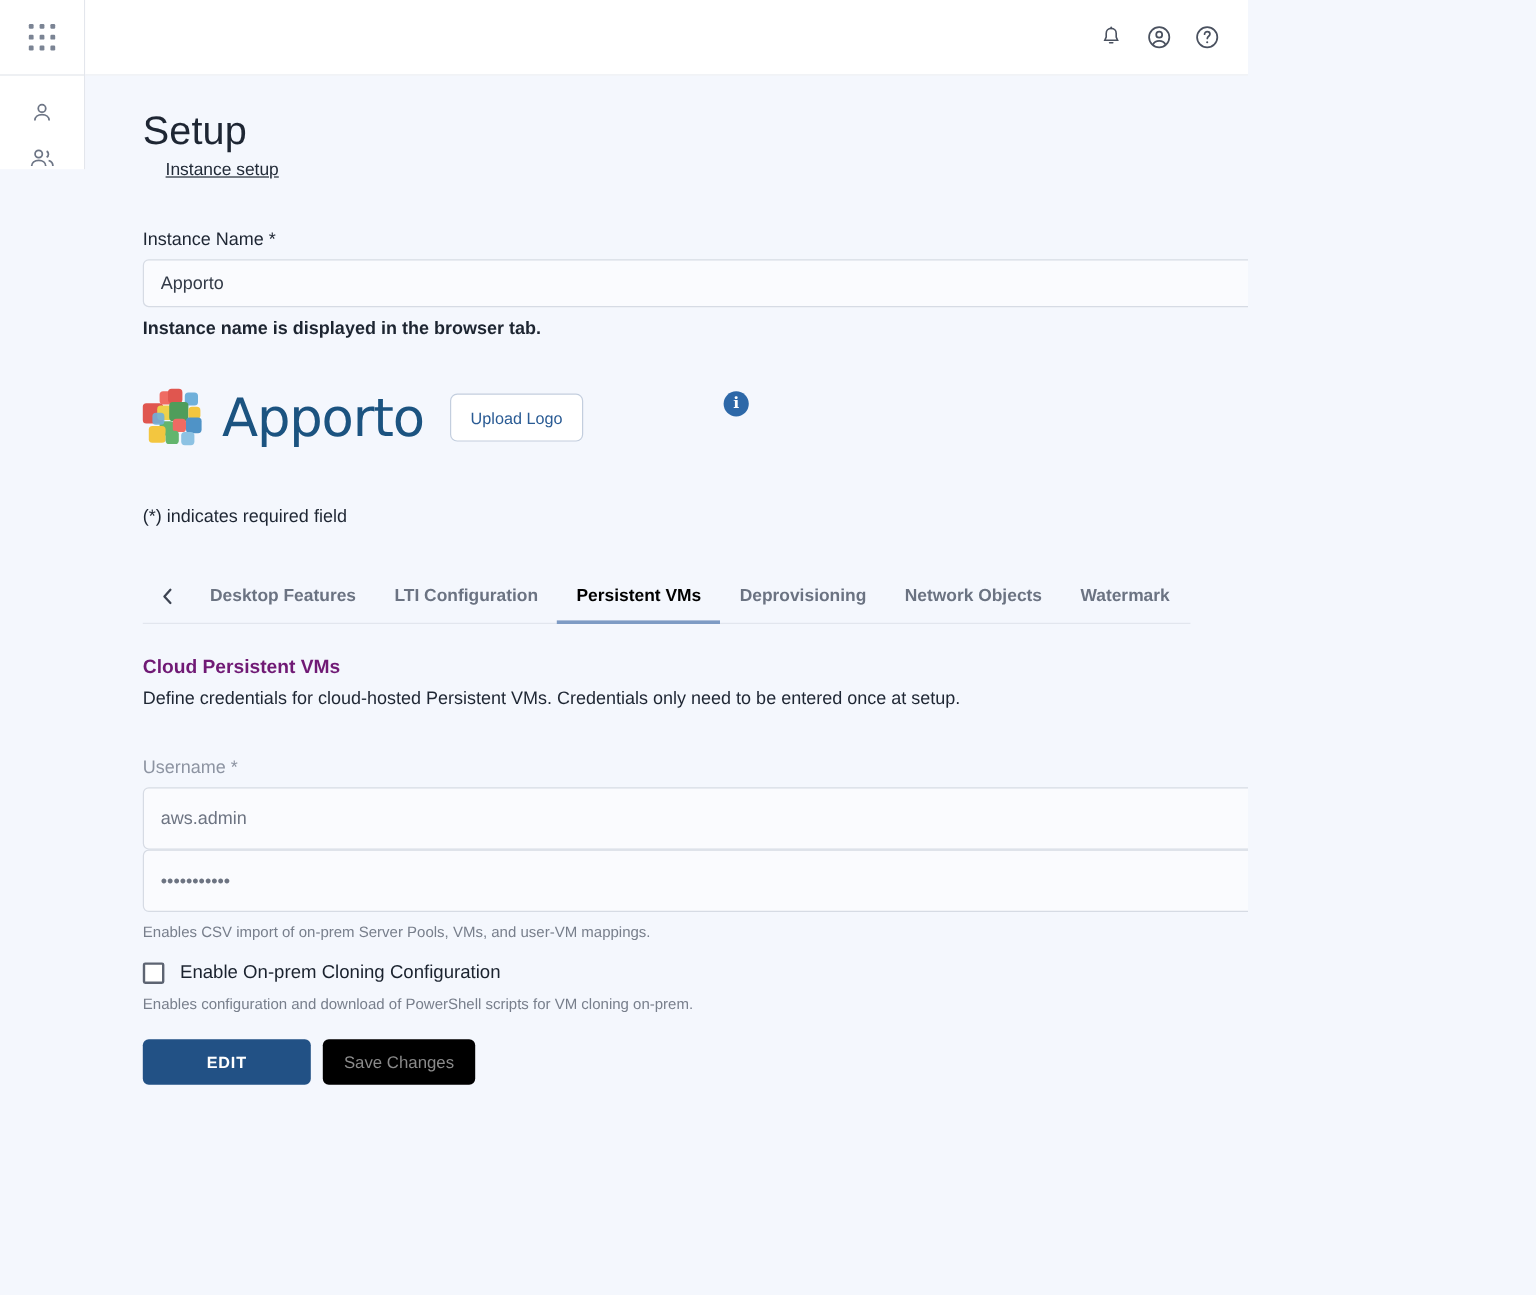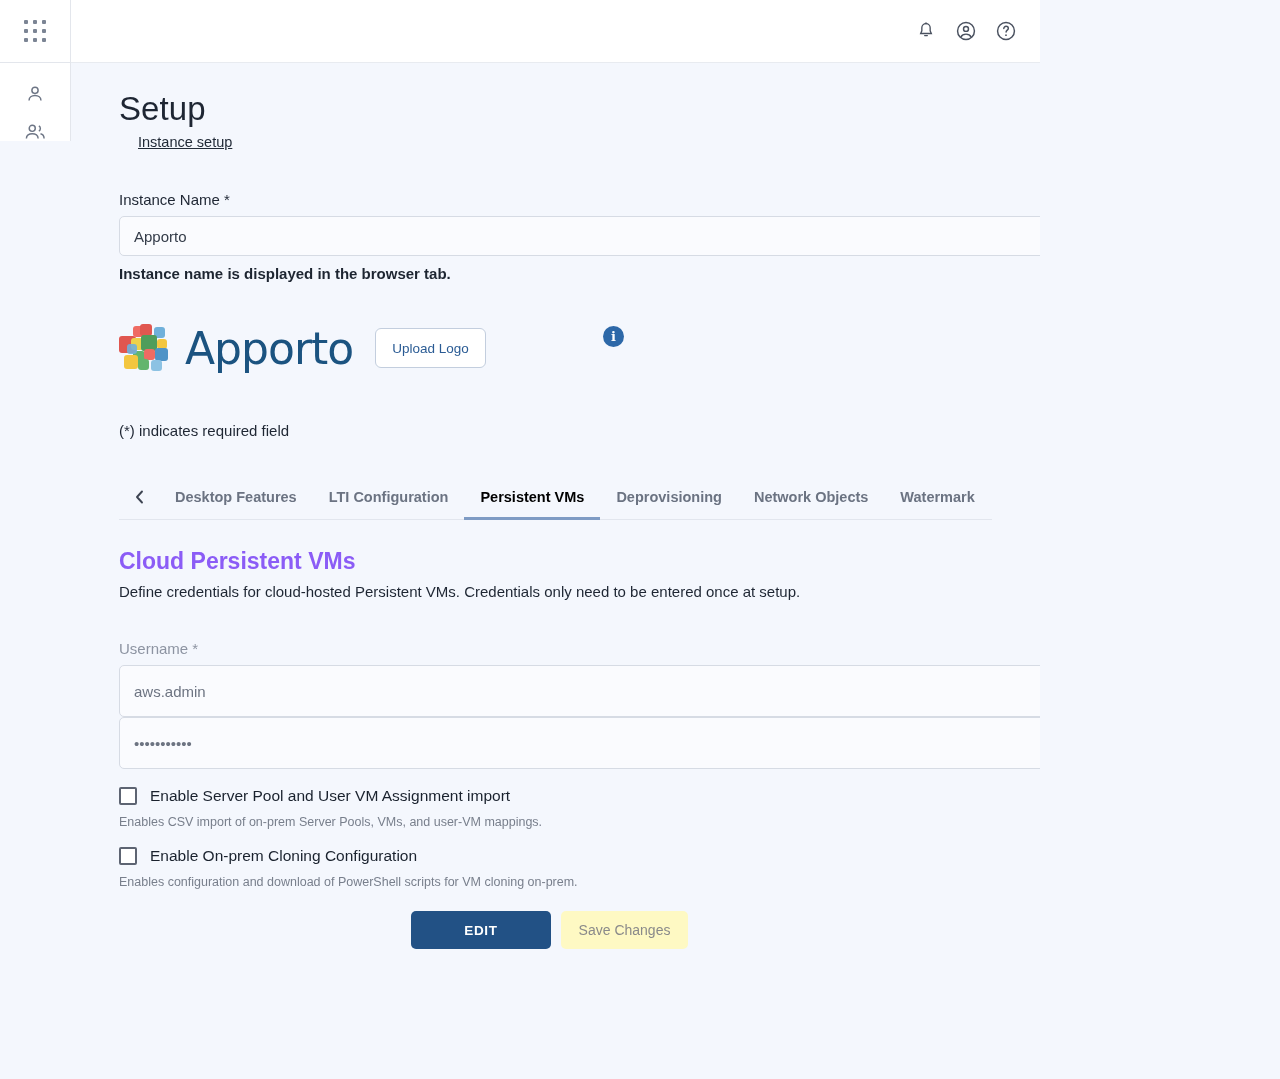--- a/index.html
+++ b/index.html
@@ -105,21 +105,21 @@
     padding: 0 16px; height: 44px; line-height: 44px;
     font-size: 14.5px; font-weight: bold; color: #6b7382; cursor: pointer;
     white-space: nowrap; position: relative;
   }
   .tab.active { color: #000000; }
   .tab.active:after {
     content: ""; position: absolute; left: 0; right: 0; bottom: -1px;
     height: 3px; background: #7e9bc4;
   }
 
-  .section-title { font-size: 23px; font-weight: bold; color: #8b5cf6; margin-top: 28px; }
+  .section-title { font-size: 16px; font-weight: bold; color: #701a75; margin-top: 28px; }
   .section-desc { font-size: 15px; color: #1e2633; margin-top: 8px; }
 
   .sub-title { font-size: 19px; font-weight: bold; color: #161d29; margin-top: 44px; }
 
   .pw-wrap { position: relative; width: 1114px; }
   .eye-btn {
     position: absolute; right: 12px; top: 50%; transform: translateY(-50%);
     width: 28px; height: 28px; display: flex; align-items: center; justify-content: center;
     background: none; border: none; cursor: pointer; padding: 0;
   }
@@ -127,28 +127,28 @@
   
   .check-row { display: flex; align-items: center; margin-top: 18px; }
   .checkbox {
     width: 18px; height: 18px; border: 2px solid #5d6472; border-radius: 2px;
     background: #fff; flex: none; cursor: pointer;
   }
   .check-label { font-size: 15.5px; color: #1a222e; margin-left: 13px; cursor: pointer; }
   .check-help { font-size: 12.5px; color: #787f8c; margin-top: 10px; }
 
   
-  .footer { display: flex; justify-content: center; gap: 10px; margin-top: 22px; padding-right: 12px; }
+  .footer { display: flex; justify-content: flex-start; gap: 10px; margin-top: 22px; padding-right: 12px; }
   .btn-primary {
     width: 140px; height: 38px; background: #225185; color: #fff;
     border: none; border-radius: 5px; font-size: 13.5px; font-weight: bold;
     letter-spacing: .7px; cursor: pointer; font-family: "Liberation Sans", sans-serif;
   }
   .btn-disabled {
-    width: 127px; height: 38px; background: #fef9c3; color: #8a8a8a;
+    width: 127px; height: 38px; background: #000000; color: #8a8a8a;
     border: none; border-radius: 5px; font-size: 14px;
     cursor: default; font-family: "Liberation Sans", sans-serif;
   }
 </style>
 </head>
 <body>
 
 <div id="app">
 
   <div class="rail">
@@ -272,24 +272,20 @@
             <svg width="22" height="16" viewBox="0 0 24 16" fill="none">
               <path d="M1.6 8S5.5 1.8 12 1.8 22.4 8 22.4 8 18.5 14.2 12 14.2 1.6 8 1.6 8z" fill="#1f4f87"></path>
               <circle cx="12" cy="8" r="4.1" fill="#ffffff"></circle>
               <circle cx="12" cy="8" r="2.2" fill="#1f4f87"></circle>
             </svg>
           </span>
         </button>
       </div>
 
 
-      <div class="check-row">
-        <span class="checkbox"></span>
-        <span class="check-label">Enable Server Pool and User VM Assignment import</span>
-      </div>
       <div class="check-help">Enables CSV import of on-prem Server Pools, VMs, and user-VM mappings.</div>
 
       <div class="check-row">
         <span class="checkbox"></span>
         <span class="check-label">Enable On-prem Cloning Configuration</span>
       </div>
       <div class="check-help">Enables configuration and download of PowerShell scripts for VM cloning on-prem.</div>
 
       <div class="footer">
         <button class="btn-primary">EDIT</button>

